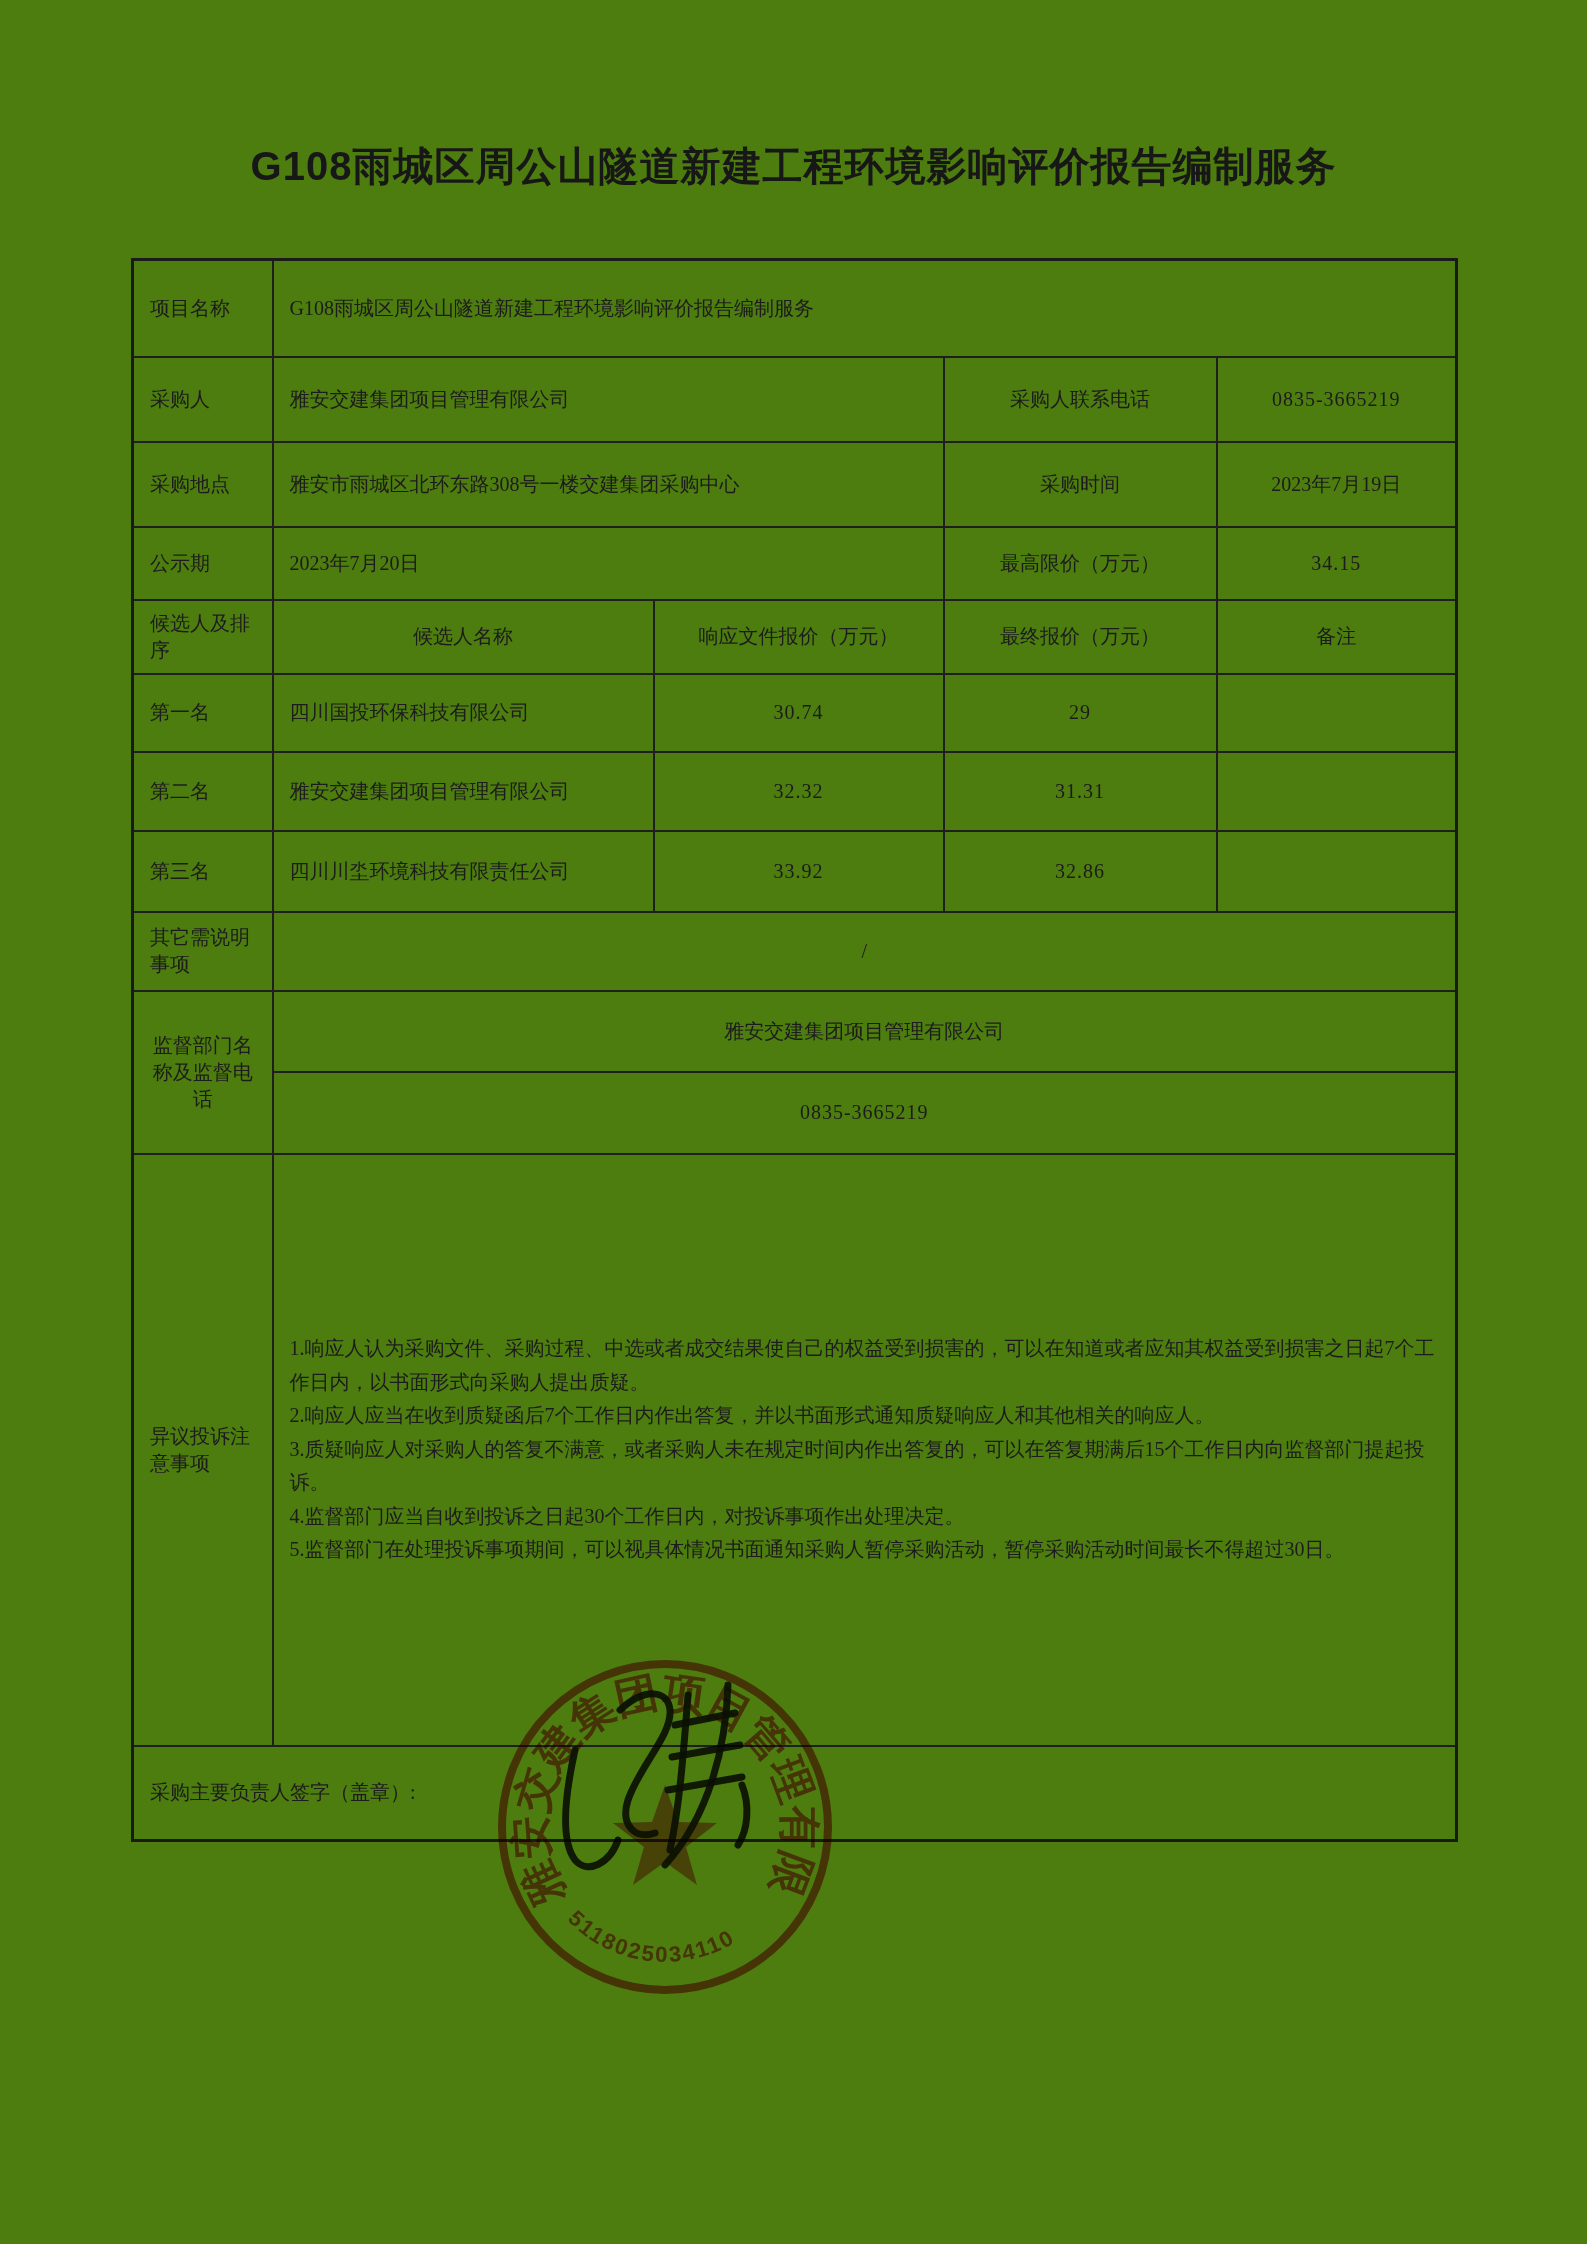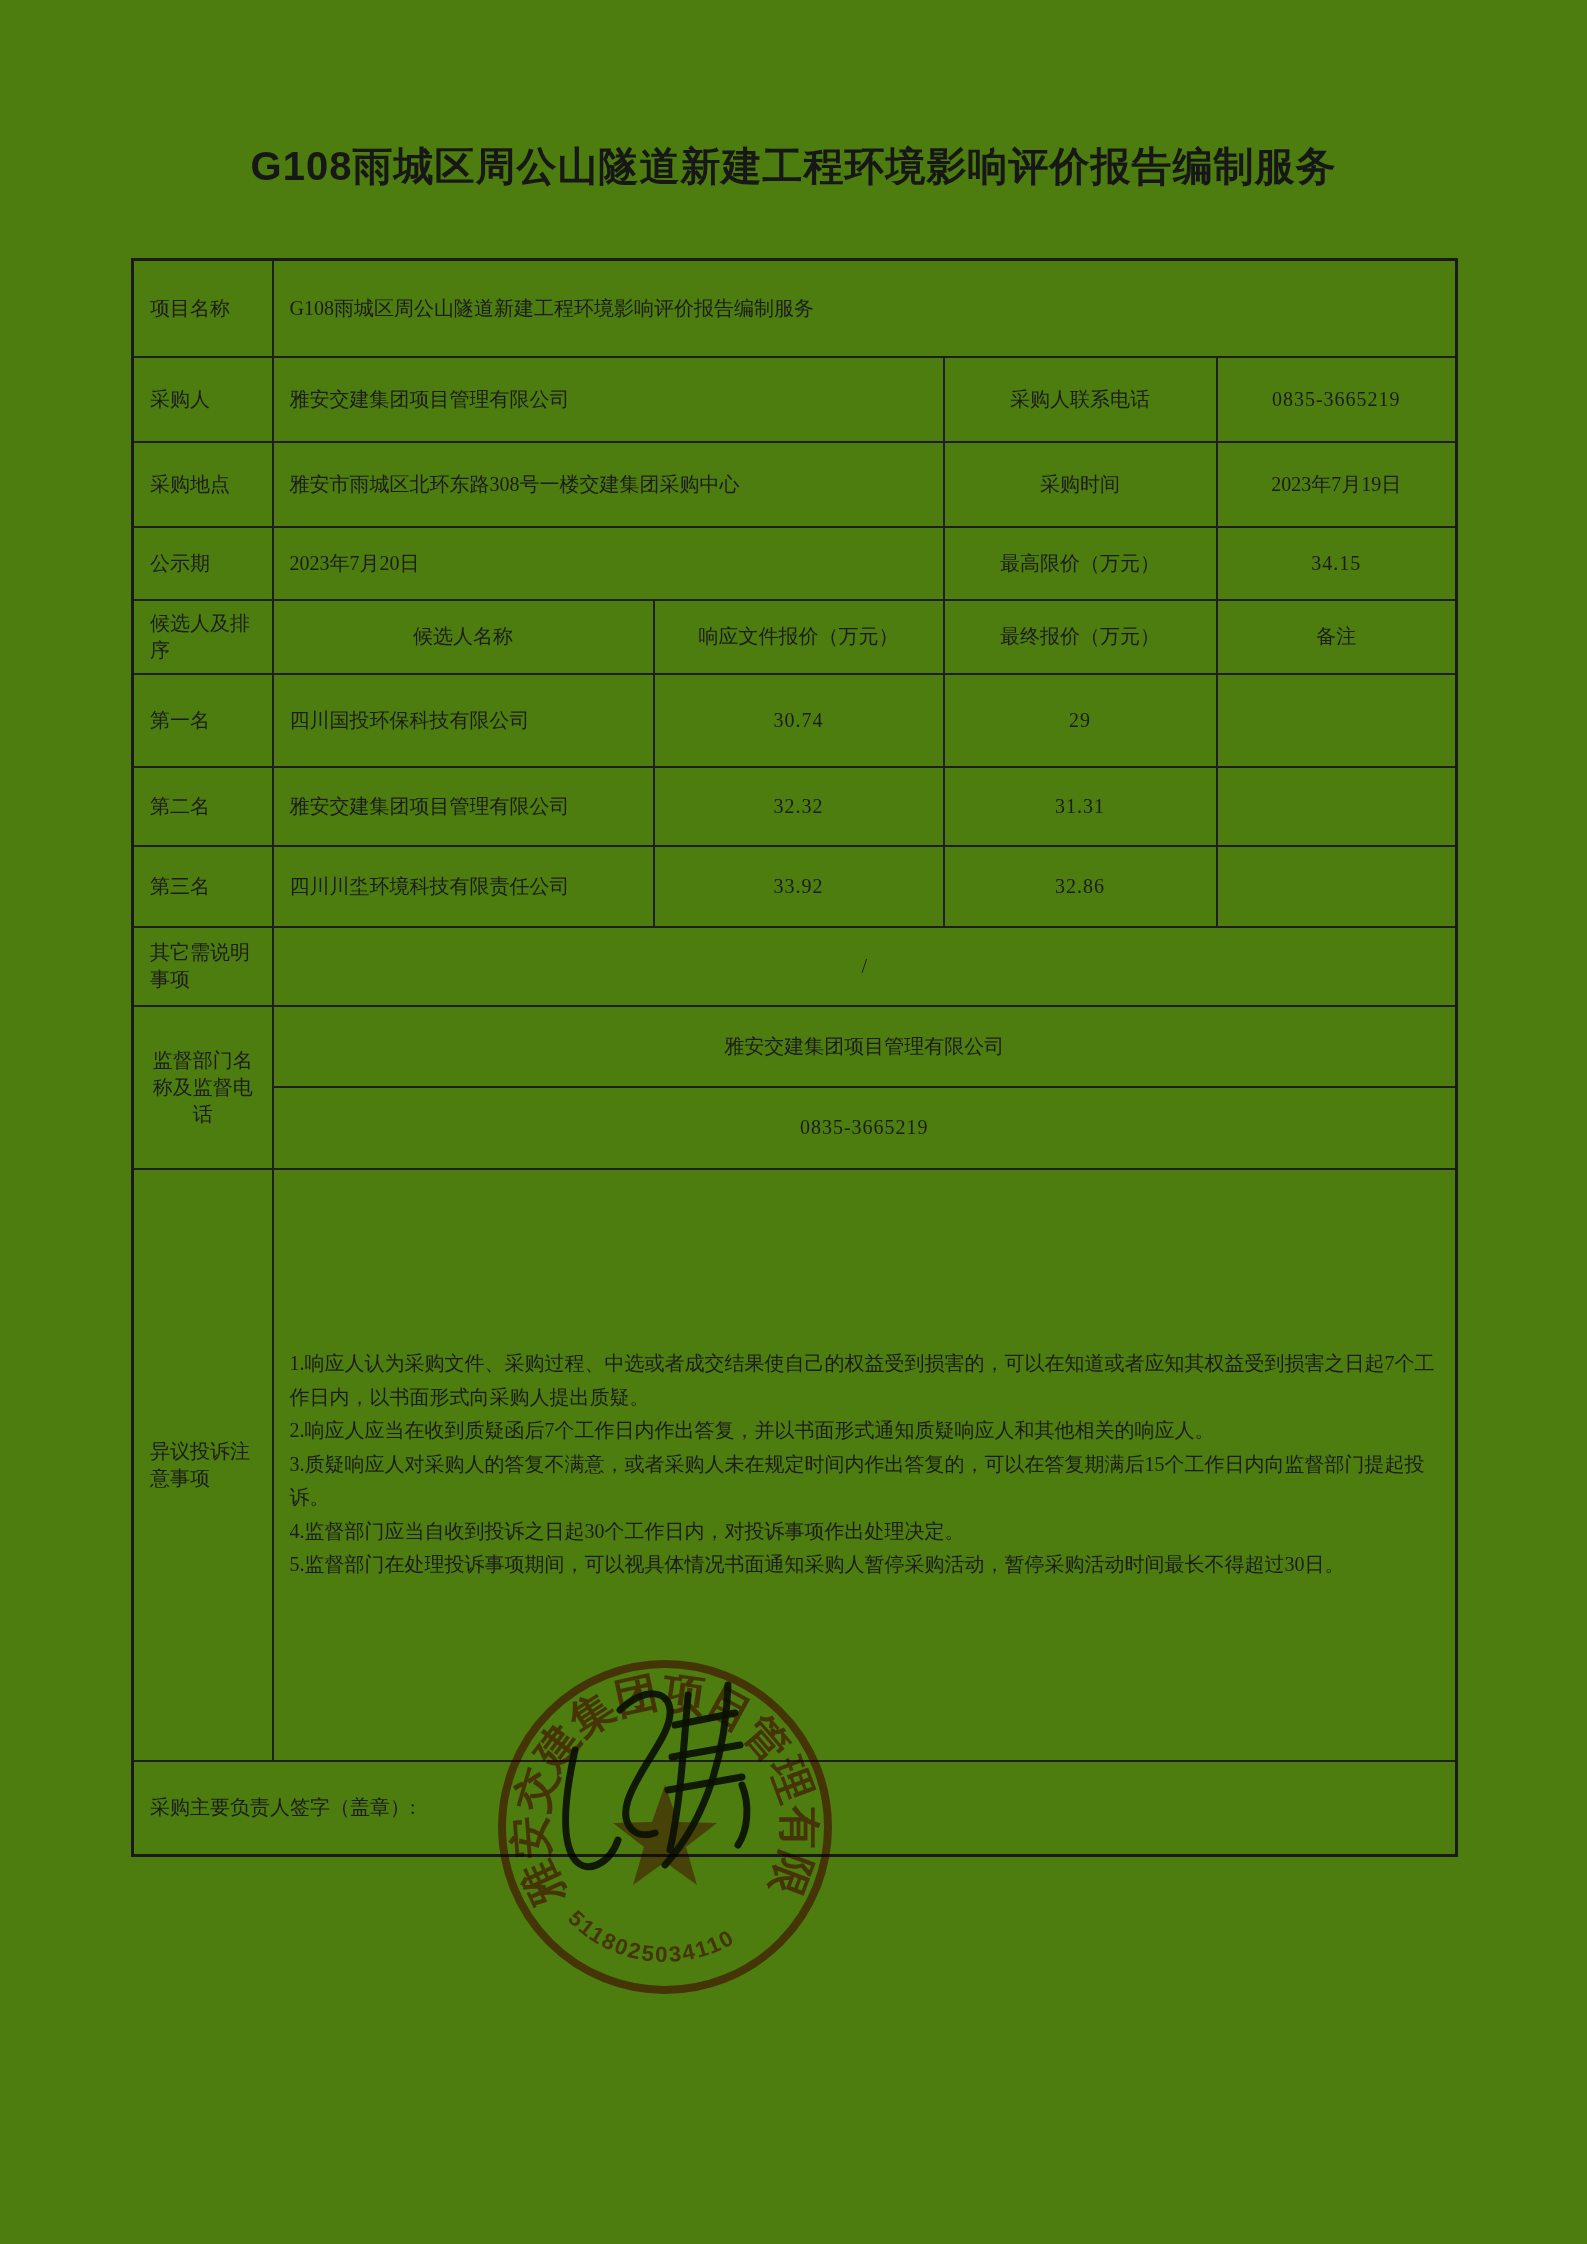--- a/index.html
+++ b/index.html
@@ -94,21 +94,21 @@
       </tr>
 
       <tr style="height:74px">
         <td class="lab">候选人及排序</td>
         <td class="c">候选人名称</td>
         <td class="c">响应文件报价（万元）</td>
         <td class="c">最终报价（万元）</td>
         <td class="c">备注</td>
       </tr>
 
-      <tr style="height:93px">
+      <tr style="height:78px">
         <td class="lab">第一名</td>
         <td>四川国投环保科技有限公司</td>
         <td class="c num">30.74</td>
         <td class="c num">29</td>
         <td class="c"></td>
       </tr>
 
       <tr style="height:79px">
         <td class="lab">第二名</td>
         <td>雅安交建集团项目管理有限公司</td>

